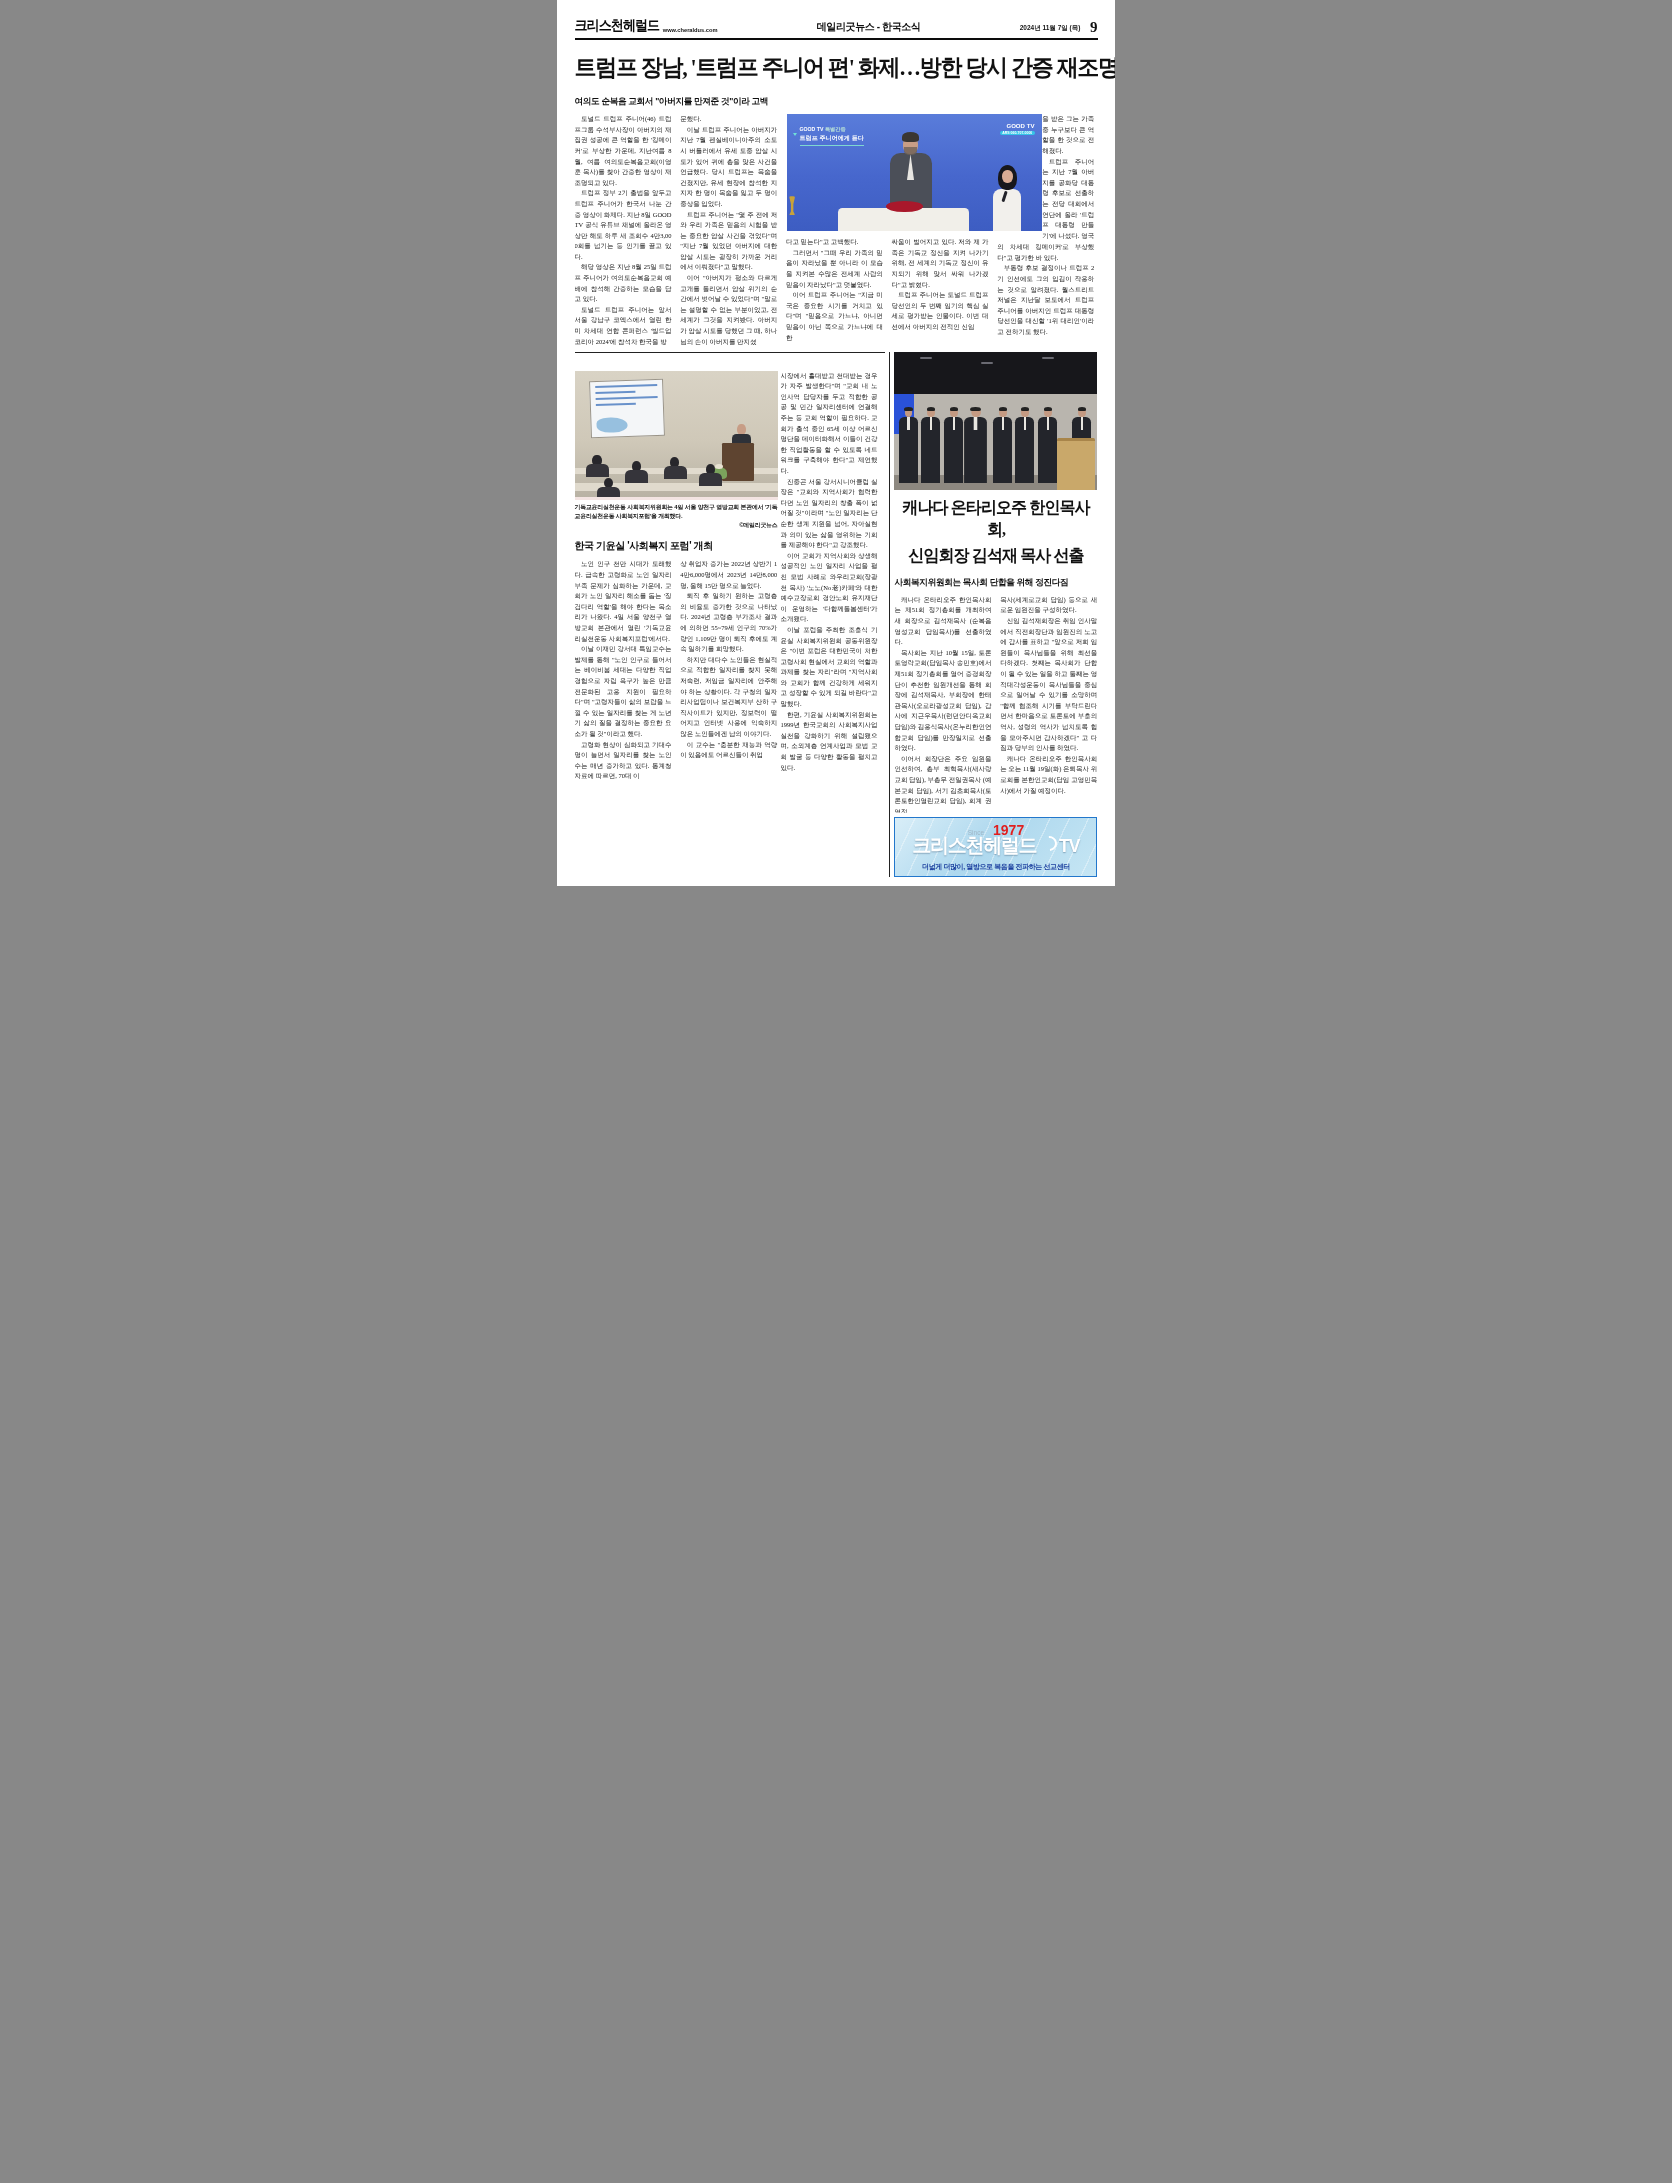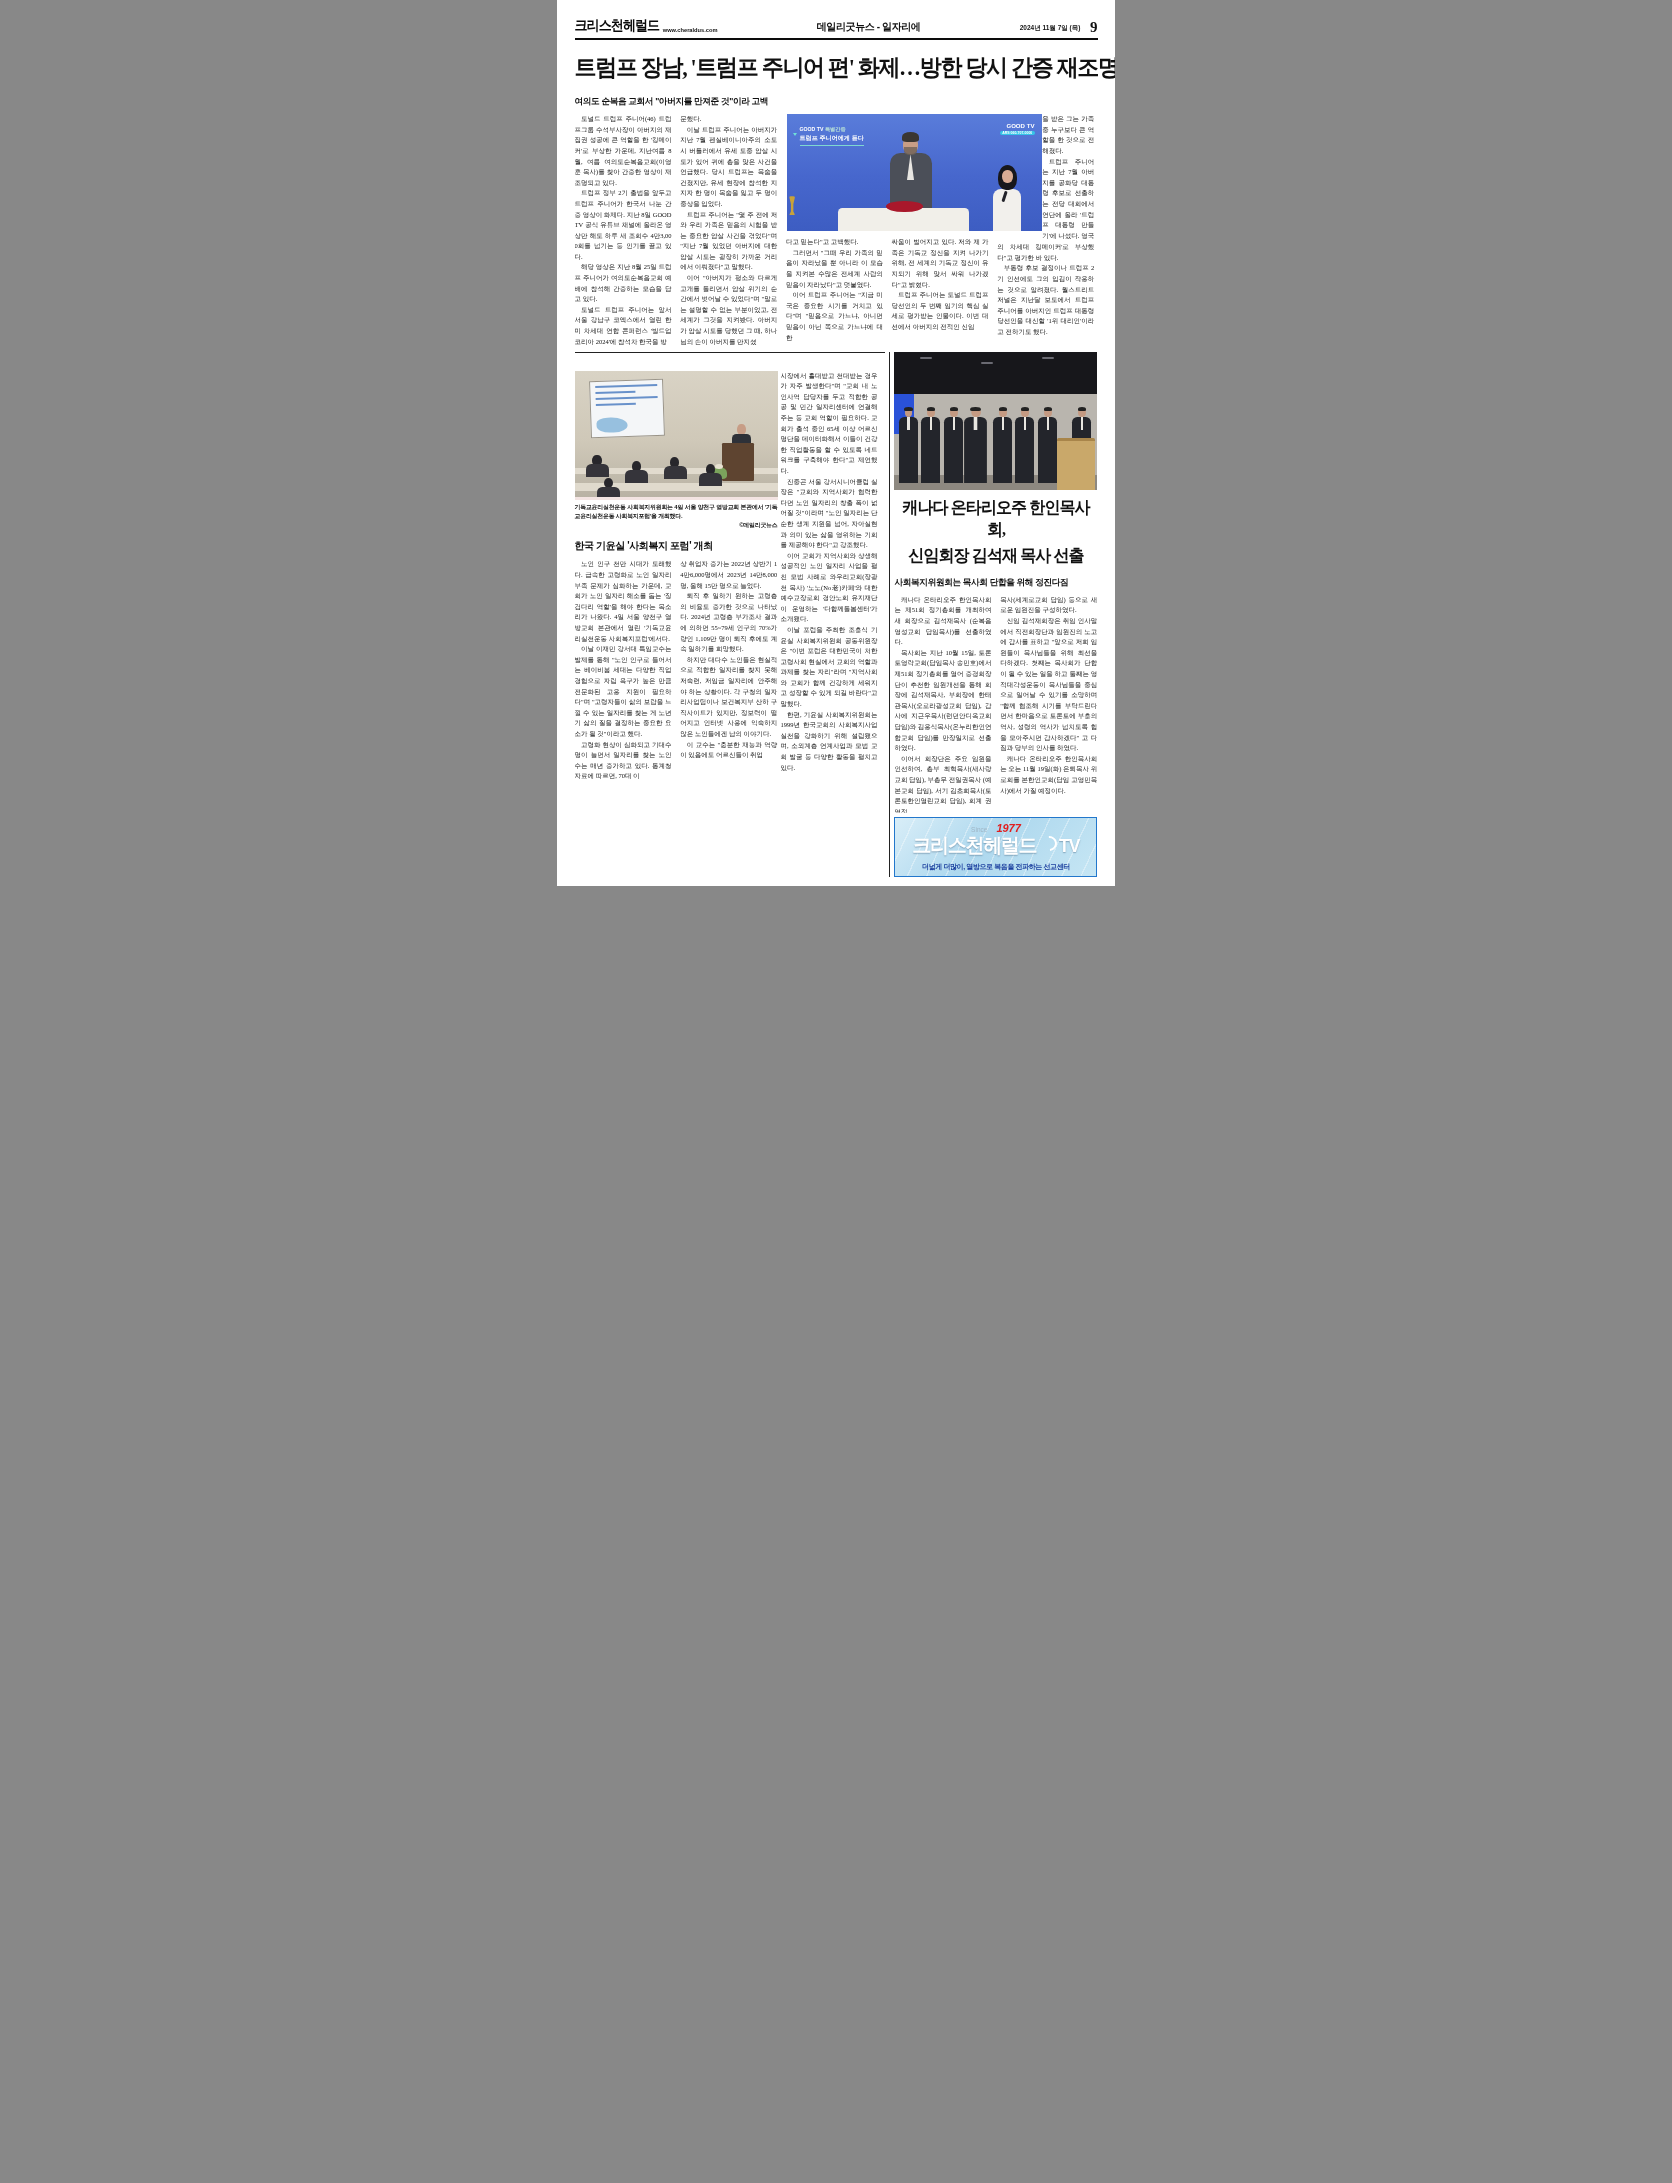--- a/index.html
+++ b/index.html
@@ -118,39 +118,39 @@
   .a3-body { display:flex; gap:8.7px; margin-top:6.1px; height:218px; overflow:hidden; }
   .a3-col { width:97px; flex:none; font-size:6.5px; line-height:1.63; text-align:justify; word-break:break-all; }
 
   
   .banner { position:relative; margin-top:4.4px; width:203px; height:60px; border:1.3px solid #2277cc;
     background:
       repeating-linear-gradient(115deg, rgba(255,255,255,.35) 0 1.3px, rgba(255,255,255,0) 1.3px 17.5px),
       linear-gradient(135deg,#d9eef8 0%,#aed8ee 45%,#c6e6f4 100%);
     overflow:hidden; }
   .bn-since { position:absolute; top:3.5px; left:0; width:100%; text-align:center; font-family:"Liberation Sans", sans-serif; font-size:6.5px; color:#9fb6c6; }
-  .bn-since .yr { color:#e01f1f; font-weight:bold; font-style:italic; font-size:11px; margin-left:9px; }
+  .bn-since .yr { color:#e01f1f; font-weight:bold; font-size:14px; margin-left:9px; }
   .bn-main { position:absolute; top:15px; left:0; width:100%; display:flex; align-items:center; justify-content:center; gap:6.1px; }
   .bn-brand { font-family:"Liberation Sans", sans-serif; font-weight:bold; font-size:19px; letter-spacing:-1.3px; color:#ffffff; text-shadow:0 0.9px 1.3px rgba(60,90,120,.45); transform:scaleY(1.05); }
   .bn-logo { position:relative; display:flex; align-items:flex-start; }
   .bn-swoosh { width:15px; height:15px; border:2.2px solid #ffffff; border-left-color:transparent; border-bottom-color:transparent; border-radius:50%; transform:rotate(40deg); margin-right:1.7px; }
   .bn-tv { font-family:"Liberation Sans", sans-serif; font-weight:bold; font-size:17.5px; color:#ffffff; letter-spacing:-0.9px; text-shadow:0 0.9px 1.3px rgba(60,90,120,.45); }
   .bn-tagline { position:absolute; bottom:4.4px; left:0; width:100%; text-align:center; font-family:"Liberation Sans", sans-serif; font-weight:bold; font-size:7px; letter-spacing:-0.4px; color:#1b3f9e; }
 </style>
 </head>
 <body>
 
 <div class="page">
 
   <div class="masthead">
     <div class="left-group">
       <span class="brand">크리스천헤럴드</span>
       <span class="site">www.cheraldus.com</span>
     </div>
-    <div class="section-title">데일리굿뉴스 - 일자리에</div>
+    <div class="section-title">데일리굿뉴스 - 한국소식</div>
     <div class="right-group">
       <span class="issue-date">2024년 11월 7일 (목)</span>
       <span class="page-no">9</span>
     </div>
   </div>
   <div class="masthead-rule"></div>
 
   <div class="a1-headline">트럼프 장남, '트럼프 주니어 편' 화제…방한 당시 간증 재조명</div>
   <div class="a1-subhead">여의도 순복음 교회서 "아버지를 만져준 것"이라 고백</div>
 

